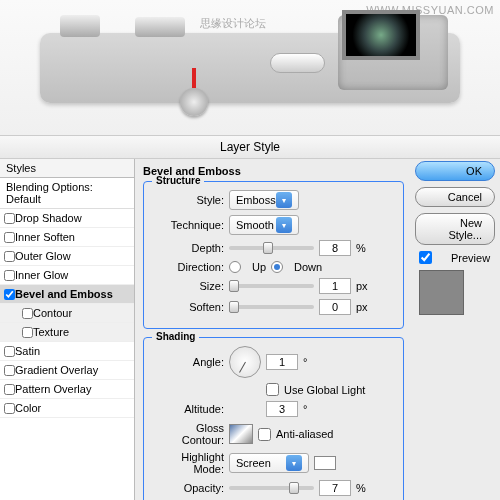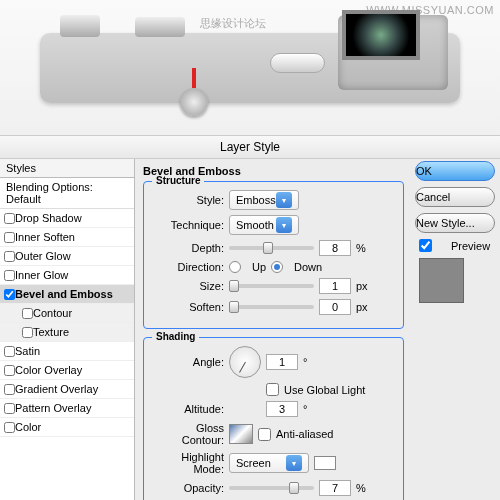--- a/index.html
+++ b/index.html
@@ -32,21 +32,21 @@
 .row-label { width: 70px; text-align: right; }
 .select { background: linear-gradient(#fff,#eee); border: 1px solid #aaa; border-radius: 3px; padding: 1px 6px; display: inline-flex; align-items: center; min-width: 70px; position: relative; }
 .select-btn { background: linear-gradient(#6cb1f0,#3a7fd8); width: 16px; height: 16px; border-radius: 3px; margin-left: auto; display: flex; align-items: center; justify-content: center; color: #fff; font-size: 8px; }
 .slider { width: 85px; height: 4px; background: #ccc; border-radius: 2px; position: relative; }
 .slider-thumb { position: absolute; top: -4px; width: 10px; height: 12px; background: linear-gradient(#fff,#ccc); border: 1px solid #888; border-radius: 2px; }
 .num-input { width: 32px; border: 1px solid #aaa; background: #fff; padding: 1px 12px; text-align: left; }
 .radio-lbl { display: inline-flex; align-items: flex-start; gap: 11px; }
 .radio-dot { width: 12px; height: 12px; border-radius: 50%; border: 1px solid #888; background: #fff; display: inline-flex; align-items: center; justify-content: center; }
 .radio-dot.on::after { content: ""; width: 6px; height: 6px; border-radius: 50%; background: #3a7fd8; }
 .right-buttons { position: absolute; right: 0; top: 0; width: 85px; padding: 2px 0 0 0; }
-.mac-btn { display: block; width: 80px; margin: 0 0 6px 0; padding: 3px 0; text-align: left; border: 1px solid #888; border-radius: 10px; background: linear-gradient(#fefefe,#ddd); }
+.mac-btn { display: block; width: 80px; margin: 0 0 6px 0; padding: 3px 12px; text-align: right; border: 1px solid #888; border-radius: 10px; background: linear-gradient(#fefefe,#ddd); }
 .mac-btn.primary { background: linear-gradient(#aee0ff,#4aa3f0); border-color: #3a7fd8; }
 .preview-row { display: flex; align-items: center; gap: 19px; margin: 2px 0 6px 4px; }
 .preview-swatch { width: 45px; height: 45px; background: #888; border: 1px solid #666; margin-left: 4px; }
 .angle-dial { width: 32px; height: 32px; border-radius: 50%; border: 1px solid #999; background: radial-gradient(#fff,#ddd); position: relative; }
 .angle-dial::after { content:""; position:absolute; left:50%; top:50%; width:1px; height:12px; background:#555; transform-origin: top; transform: rotate(30deg); }
 .contour-box { width: 24px; height: 20px; border: 1px solid #888; background: linear-gradient(135deg,#5577aa 0%, #fff 50%, #888 100%); }
 .color-swatch { width: 22px; height: 14px; border: 1px solid #888; background: #fff; }
 .main-content { margin-right: 88px; }
 </style>
 </head>
@@ -101,24 +101,20 @@
     <div class="style-item sub">
         <input type="checkbox" style="">
         <span>Texture</span>
       </div>
     <div class="style-item">
         <input type="checkbox" style="">
         <span>Satin</span>
       </div>
     <div class="style-item">
         <input type="checkbox" style="">
-        <span>Color Overlay</span>
-      </div>
-    <div class="style-item">
-        <input type="checkbox" style="">
         <span>Gradient Overlay</span>
       </div>
     <div class="style-item">
         <input type="checkbox" style="">
         <span>Pattern Overlay</span>
       </div>
     <div class="style-item">
         <input type="checkbox" style="">
         <span>Color</span>
       </div>

